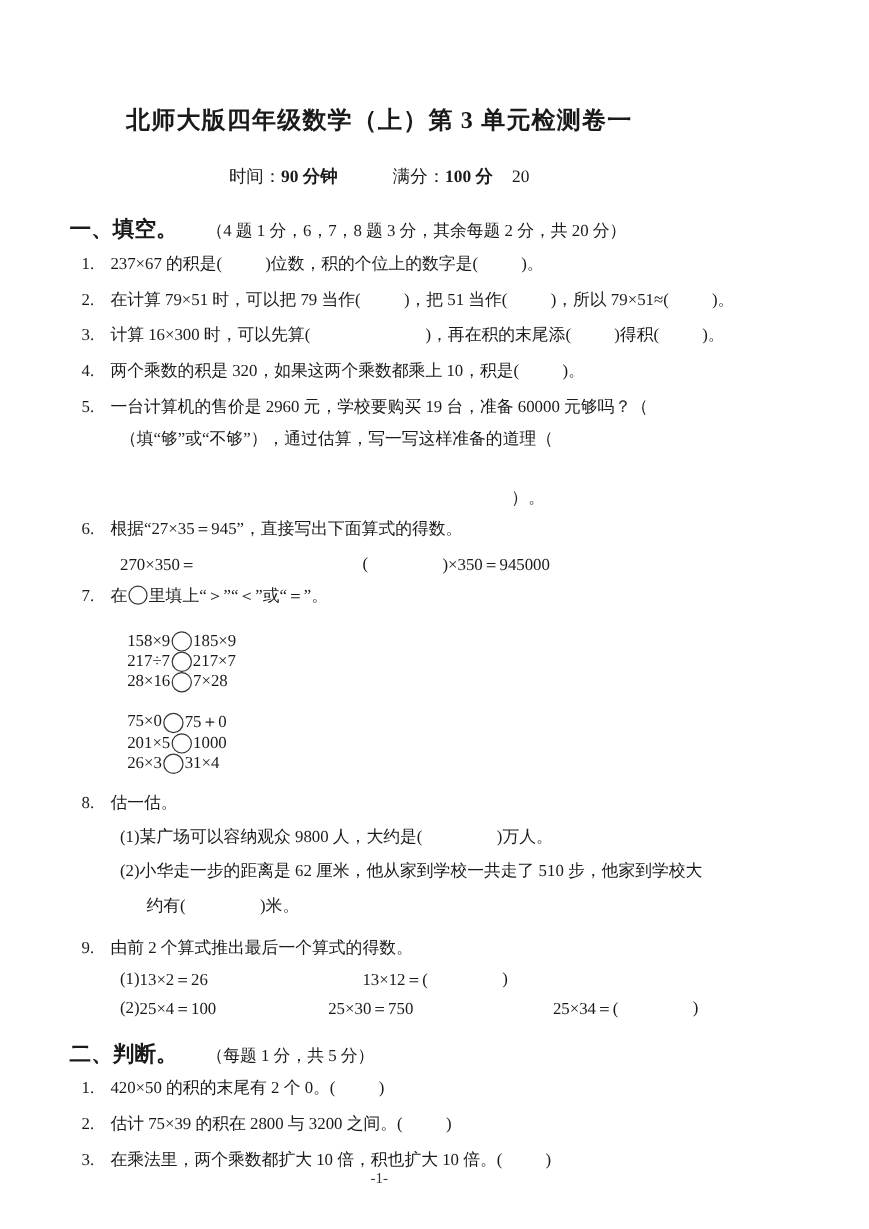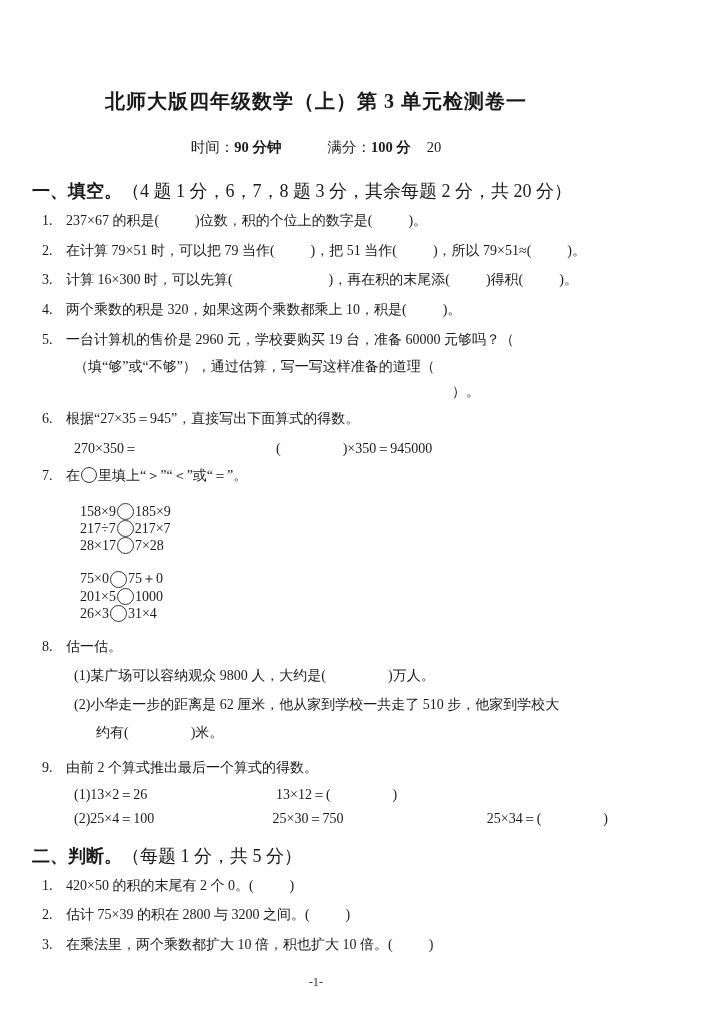--- a/index.html
+++ b/index.html
@@ -13,21 +13,21 @@
     position: relative;
     font-family: "Liberation Serif", "DejaVu Serif", serif;
     color: #1a1a1a;
     overflow: hidden;
   }
   .page {
     position: relative;
     width: 632px;
     height: 1024px;
     box-sizing: border-box;
-    padding: 0 24px;
+    padding: 0 50px;
   }
 
   
   .doc-title {
     text-align: center;
     font-size: 20px;
     font-weight: 700;
     letter-spacing: 1px;
     margin: 0;
     padding-top: 88px;
@@ -51,21 +51,22 @@
   .section-head {
     font-size: 14.5px;
     margin: 0 0 2px 8px;
     white-space: nowrap;
   }
   .section-head .sec-title {
     font-weight: 700;
     font-size: 18px;
   }
   .section-head .sec-note {
-    font-size: 18px;
+    font-size: 14px;
+    margin-left: 24px;
   }
 
   
   .q {
     font-size: 14px;
     line-height: 1.62;
     margin: 7px 0 0 0;
     padding-left: 42px;
     position: relative;
     white-space: nowrap;
@@ -216,21 +217,21 @@
           <span>158×9</span>
           <span class="circle"></span>
           <span>185×9</span>
         </span>
       <span class="col c2">
           <span>217÷7</span>
           <span class="circle"></span>
           <span>217×7</span>
         </span>
       <span class="col c3">
-          <span>28×17</span>
+          <span>28×16</span>
           <span class="circle"></span>
           <span>7×28</span>
         </span>
     </div>
 
     <div class="expr-row q7row">
       <span class="col c1">
           <span>75×0</span>
           <span class="circle"></span>
           <span>75＋0</span>

